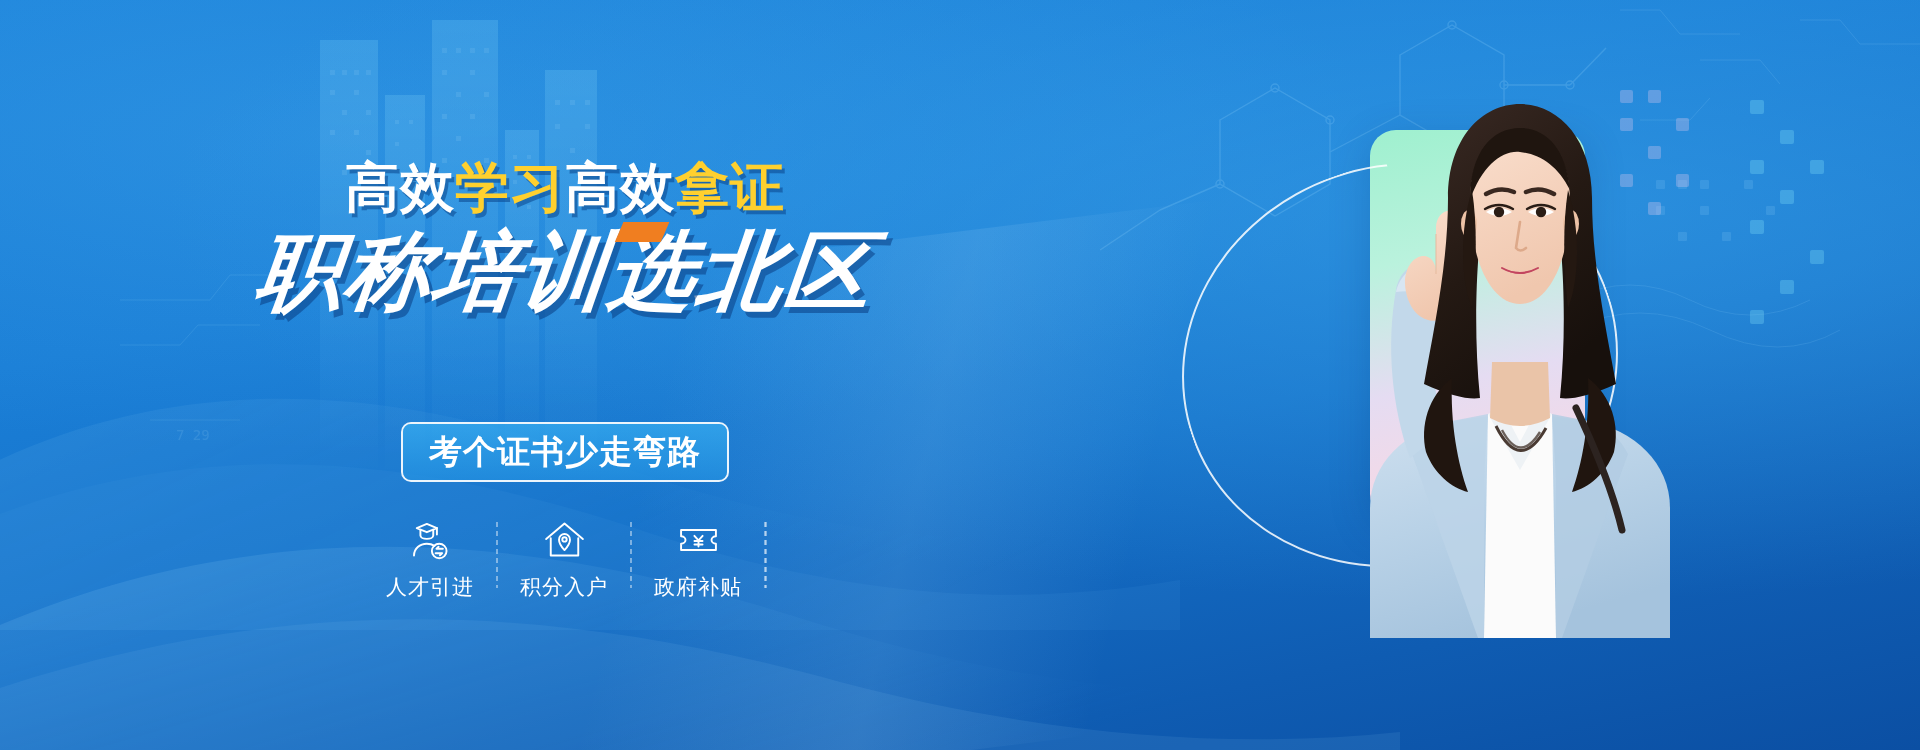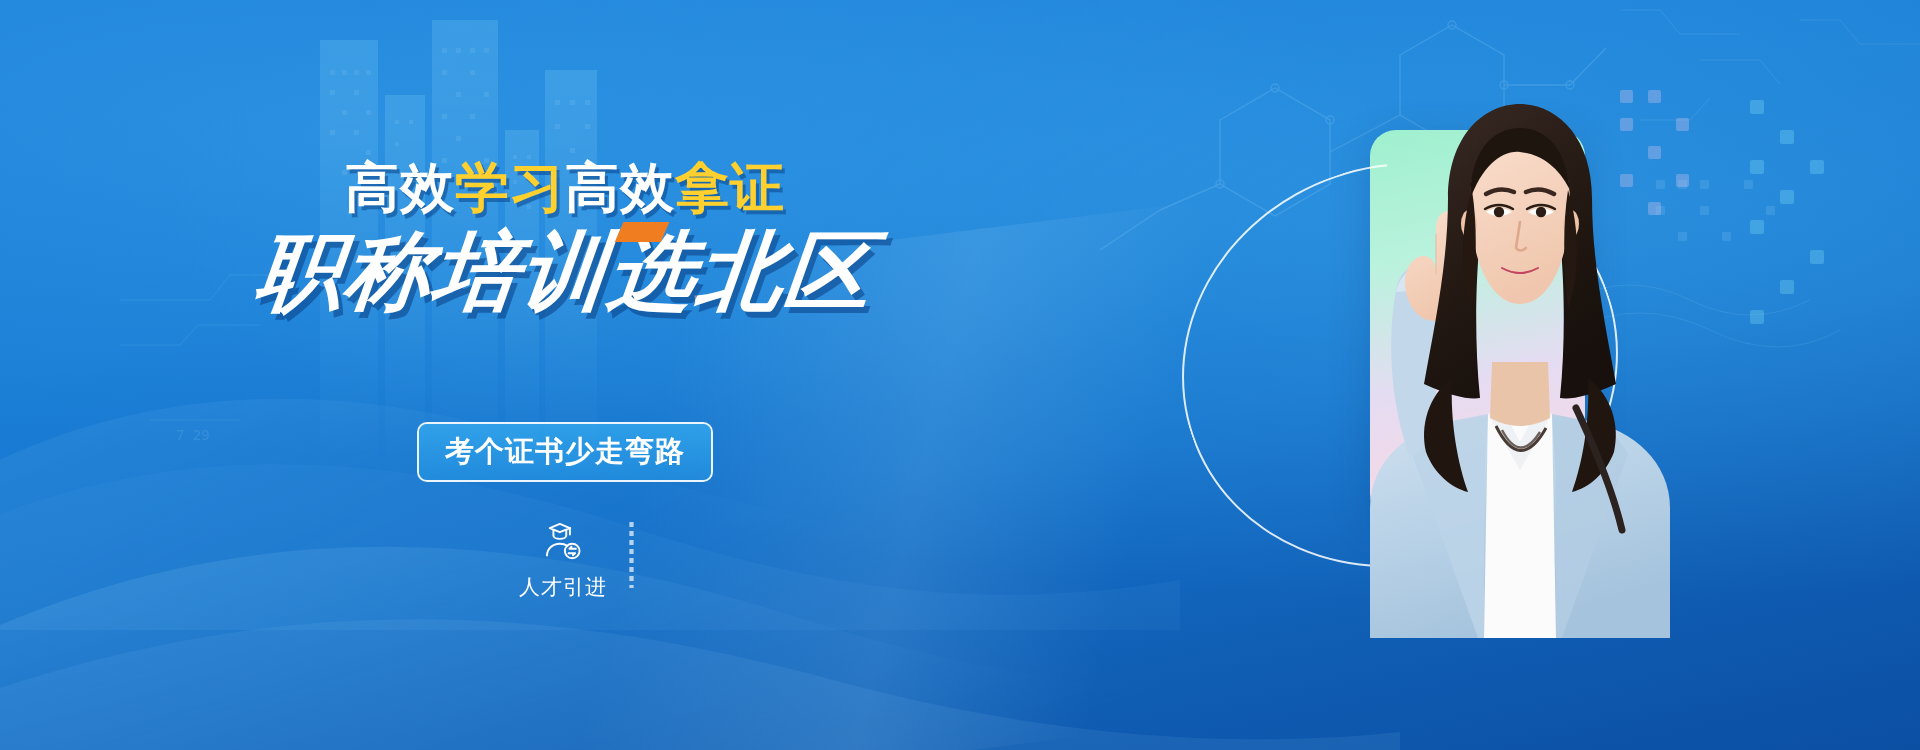--- a/index.html
+++ b/index.html
@@ -80,21 +80,21 @@
     border-radius:10px; overflow:hidden;
     background:rgba(40,160,235,.30);
   }
   .tag-left{
     display:flex; align-items:center; padding:0 26px;
     background:linear-gradient(180deg,#F59432 0%,#EF7A1E 100%);
     color:#fff; font-size:29px; font-weight:bold; letter-spacing:1px;
   }
   .tag-right{
     display:flex; align-items:center; padding:0 26px;
-    color:#fff; font-size:29px; font-weight:bold; letter-spacing:1px;
+    color:#fff; font-size:33px; font-weight:bold; letter-spacing:1px;
     background:linear-gradient(180deg,rgba(60,180,245,.55),rgba(35,145,225,.45));
   }
 
   
   .features{
     position:absolute; left:50%; top:518px; transform:translateX(-50%);
     display:flex; align-items:flex-start;text-align:right;
   }
   .feat{
     width:133px; display:flex; flex-direction:column;
@@ -408,23 +408,46 @@
             <path d="M6 41 C6 33.5 12.3 28 20 28 C23.2 28 26.1 28.9 28.4 30.4"></path>
             <circle cx="33.5" cy="36" r="8"></circle>
             <path d="M37.5 33.6 L30.5 33.6 M30.5 33.6 L32.8 31.4 M29.6 38.4 L36.6 38.4 M36.6 38.4 L34.3 40.6"></path>
           </svg>
         </span>
         <span class="feat-label">人才引进</span>
       </div>
 
       <div class="divider"></div>
 
+      <div class="feat">
+        <span class="feat-ico">
+          <svg viewBox="0 0 48 48" fill="none" stroke="#ffffff" stroke-width="2.1" stroke-linecap="round" stroke-linejoin="round">
+            <path d="M4 23 L24 6 L44 23"></path>
+            <path d="M9 22 L9 41 L39 41 L39 22"></path>
+            <path d="M24 35 C24 35 30 28.4 30 23.6 C30 20.2 27.3 17.5 24 17.5
+                     C20.7 17.5 18 20.2 18 23.6 C18 28.4 24 35 24 35 Z"></path>
+            <circle cx="24" cy="23.4" r="2.4"></circle>
+          </svg>
+        </span>
+        <span class="feat-label">积分入户</span>
+      </div>
 
       <div class="divider"></div>
 
+      <div class="feat">
+        <span class="feat-ico">
+          <svg viewBox="0 0 48 48" fill="none" stroke="#ffffff" stroke-width="2.1" stroke-linecap="round" stroke-linejoin="round">
+            <path d="M5 13 L43 13 L43 20 C40.3 20 38.2 21.8 38.2 24 C38.2 26.2 40.3 28 43 28
+                     L43 35 L5 35 L5 28 C7.7 28 9.8 26.2 9.8 24 C9.8 21.8 7.7 20 5 20 Z"></path>
+            <path d="M19.5 19.5 L24 24.5 L28.5 19.5"></path>
+            <path d="M19.6 25 L28.4 25 M19.6 29 L28.4 29 M24 24.5 L24 31"></path>
+          </svg>
+        </span>
+        <span class="feat-label">政府补贴</span>
+      </div>
 
       <div class="divider"></div>
 
 
       <div class="divider"></div>
 
 
     </div>
   </div>
 </div>

